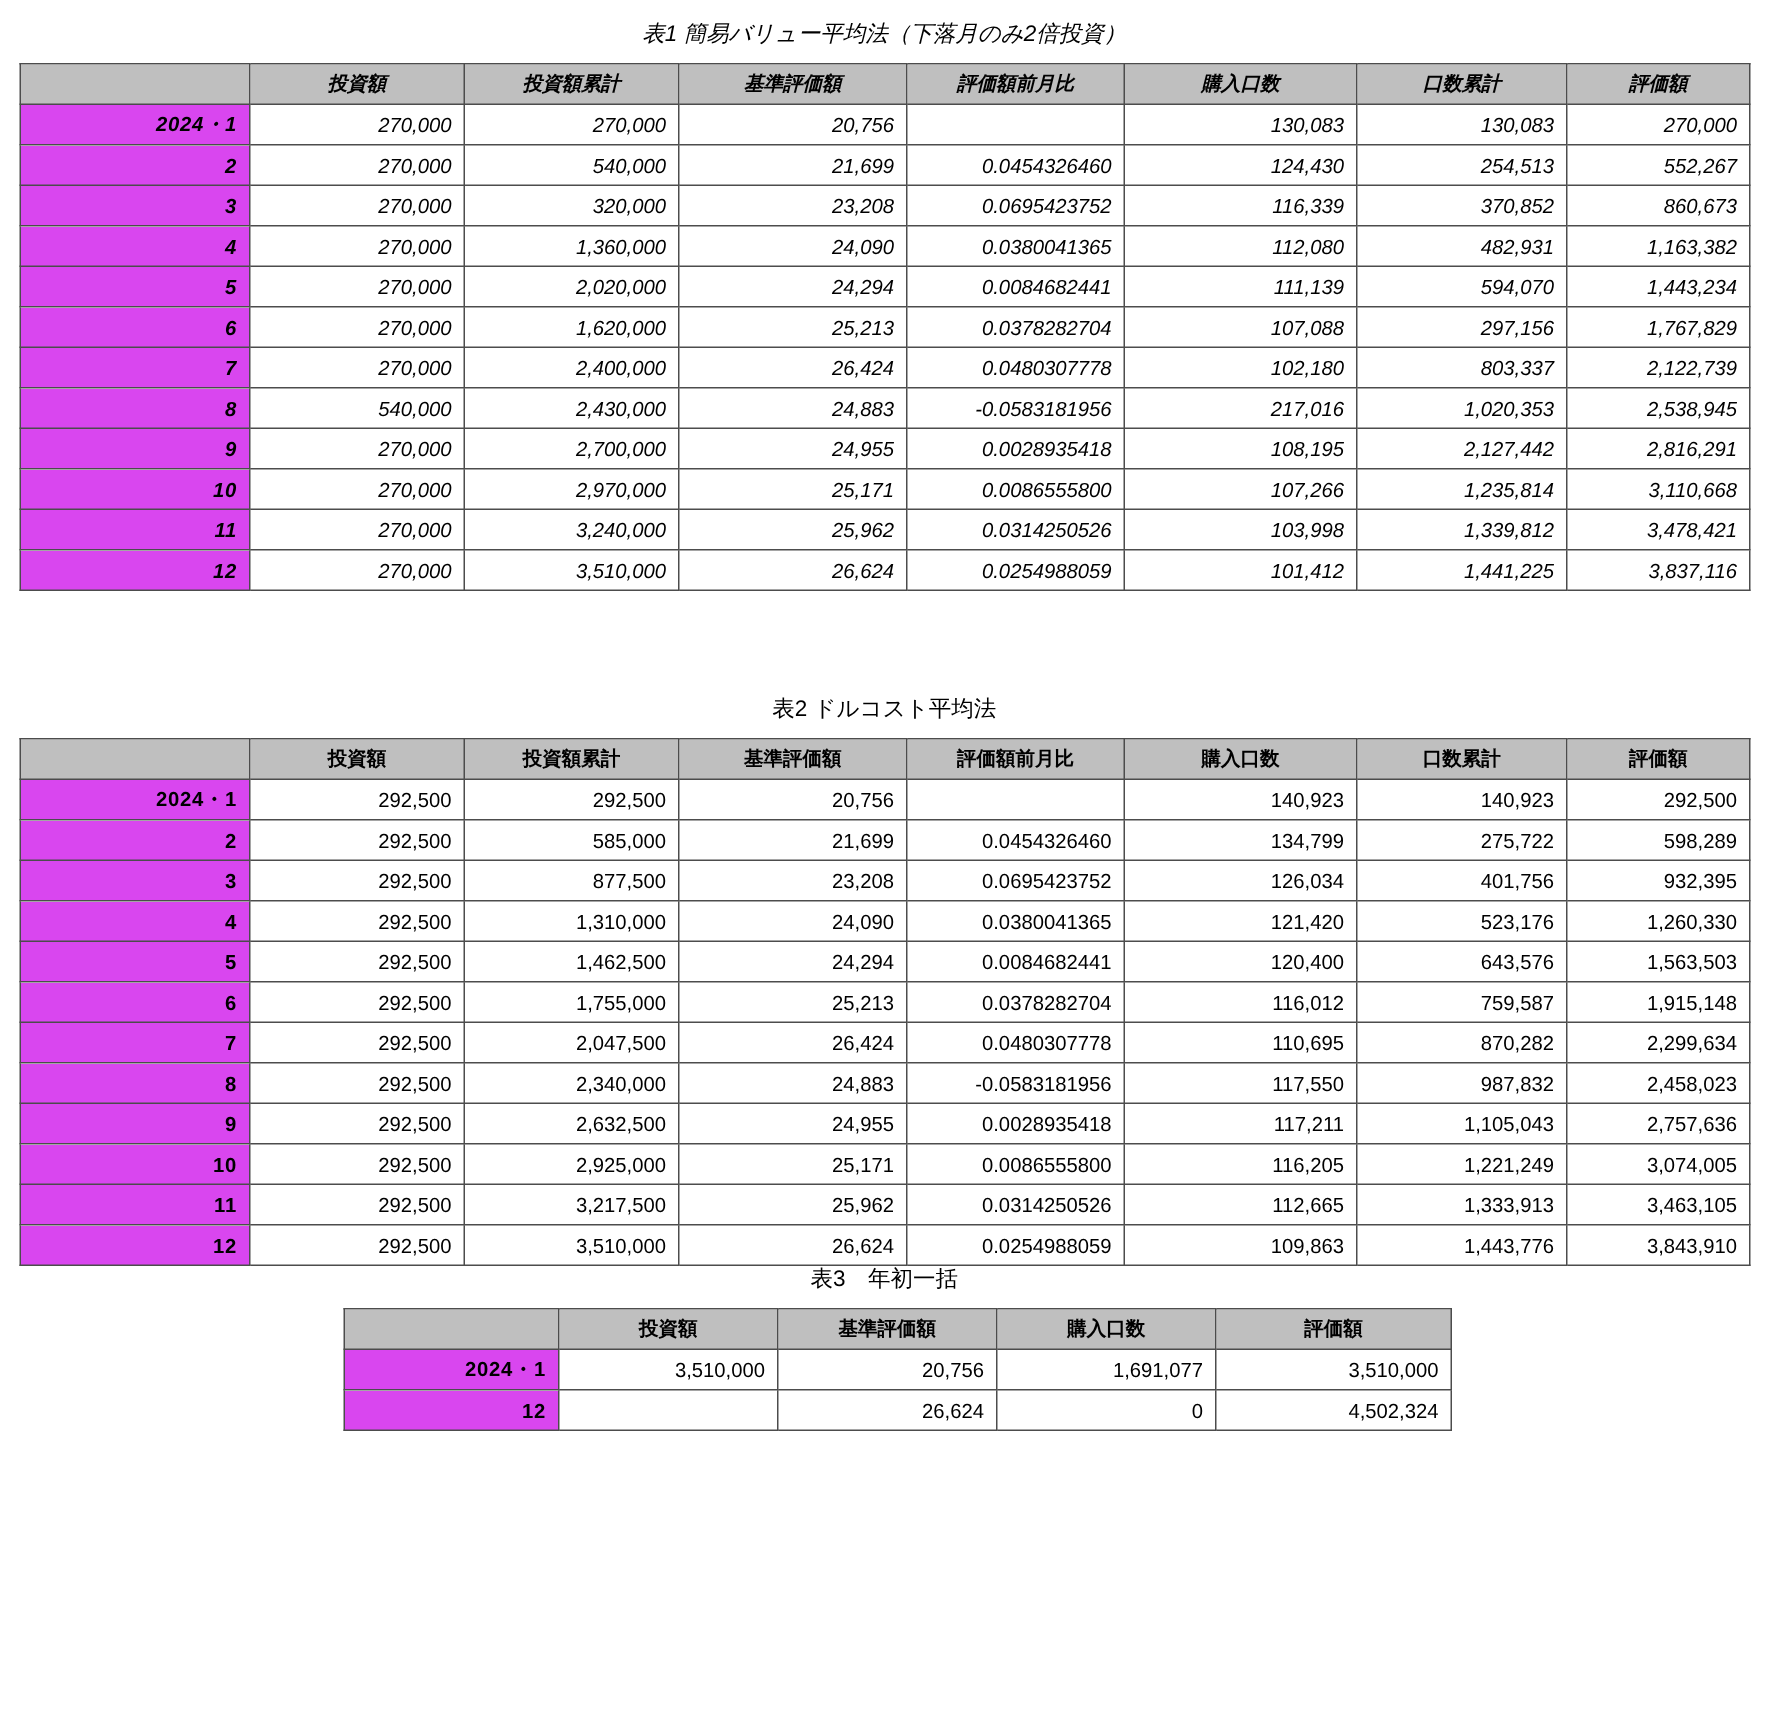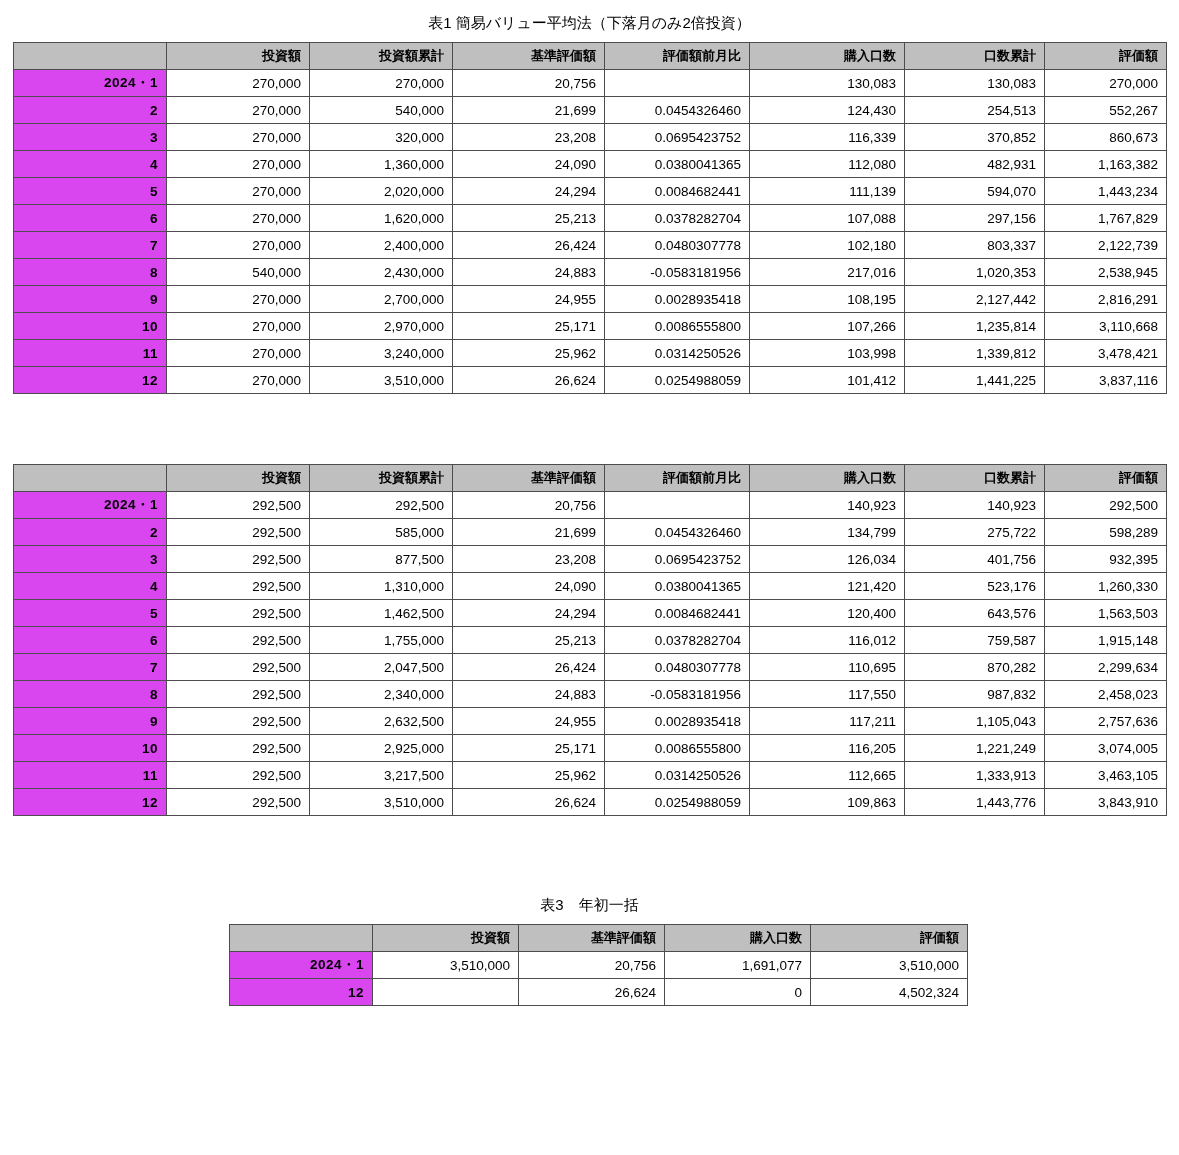--- a/index.html
+++ b/index.html
@@ -38,21 +38,21 @@
     height: 27px;
     padding: 0 8px;
     box-sizing: border-box;
     font-weight: normal;
     white-space: nowrap;
     overflow: hidden;
   }
   thead th {
     background: #bfbfbf;
     font-weight: bold;
-    text-align: right;
+    text-align: center;
     font-size: 13px;
   }
   thead th.corner {
     background: #bfbfbf;
     border-top: 1px solid #4c4c4c;
     border-left: 1px solid #4c4c4c;
   }
   tbody th.rowhead {
     background: #d946ef;
     text-align: right;
@@ -79,30 +79,30 @@
   .t12 col.c7 { width: 122px; }
   
   .t3 { width: 738px; }
   .t3 col.c0 { width: 143px; }
   .t3 col.c1 { width: 146px; }
   .t3 col.c2 { width: 146px; }
   .t3 col.c3 { width: 146px; }
   .t3 col.c4 { width: 157px; }
   .block1 { margin-top: 14px; }
   .block2 { margin-top: 70px; }
-  .block3 { margin-top: 80px; }
+  .block3 { }
   .t3-wrap { display: flex; justify-content: center; }
   .t3-inner { margin-left: 18px; }
 </style>
 </head>
 <body>
 
 <div class="page">
 
-  <div class="table-block block1" style="width:1153px;">
+  <div class="table-block block1" style="width:1153px;font-style:italic;">
     <div class="caption">表1 簡易バリュー平均法（下落月のみ2倍投資）</div>
     <table class="t12">
       <colgroup>
         <col class="c0">
           <col class="c1">
           <col class="c2">
           <col class="c3">
         <col class="c4">
           <col class="c5">
           <col class="c6">
@@ -239,20 +239,21 @@
           <td>0.0254988059</td>
           <td>101,412</td>
           <td>1,441,225</td>
           <td>3,837,116</td>
         </tr>
       </tbody>
     </table>
   </div>
 
   <div class="table-block block2" style="width:1153px;">
+    <div class="caption">表2 ドルコスト平均法</div>
     <table class="t12">
       <colgroup>
         <col class="c0">
           <col class="c1">
           <col class="c2">
           <col class="c3">
         <col class="c4">
           <col class="c5">
           <col class="c6">
           <col class="c7">

